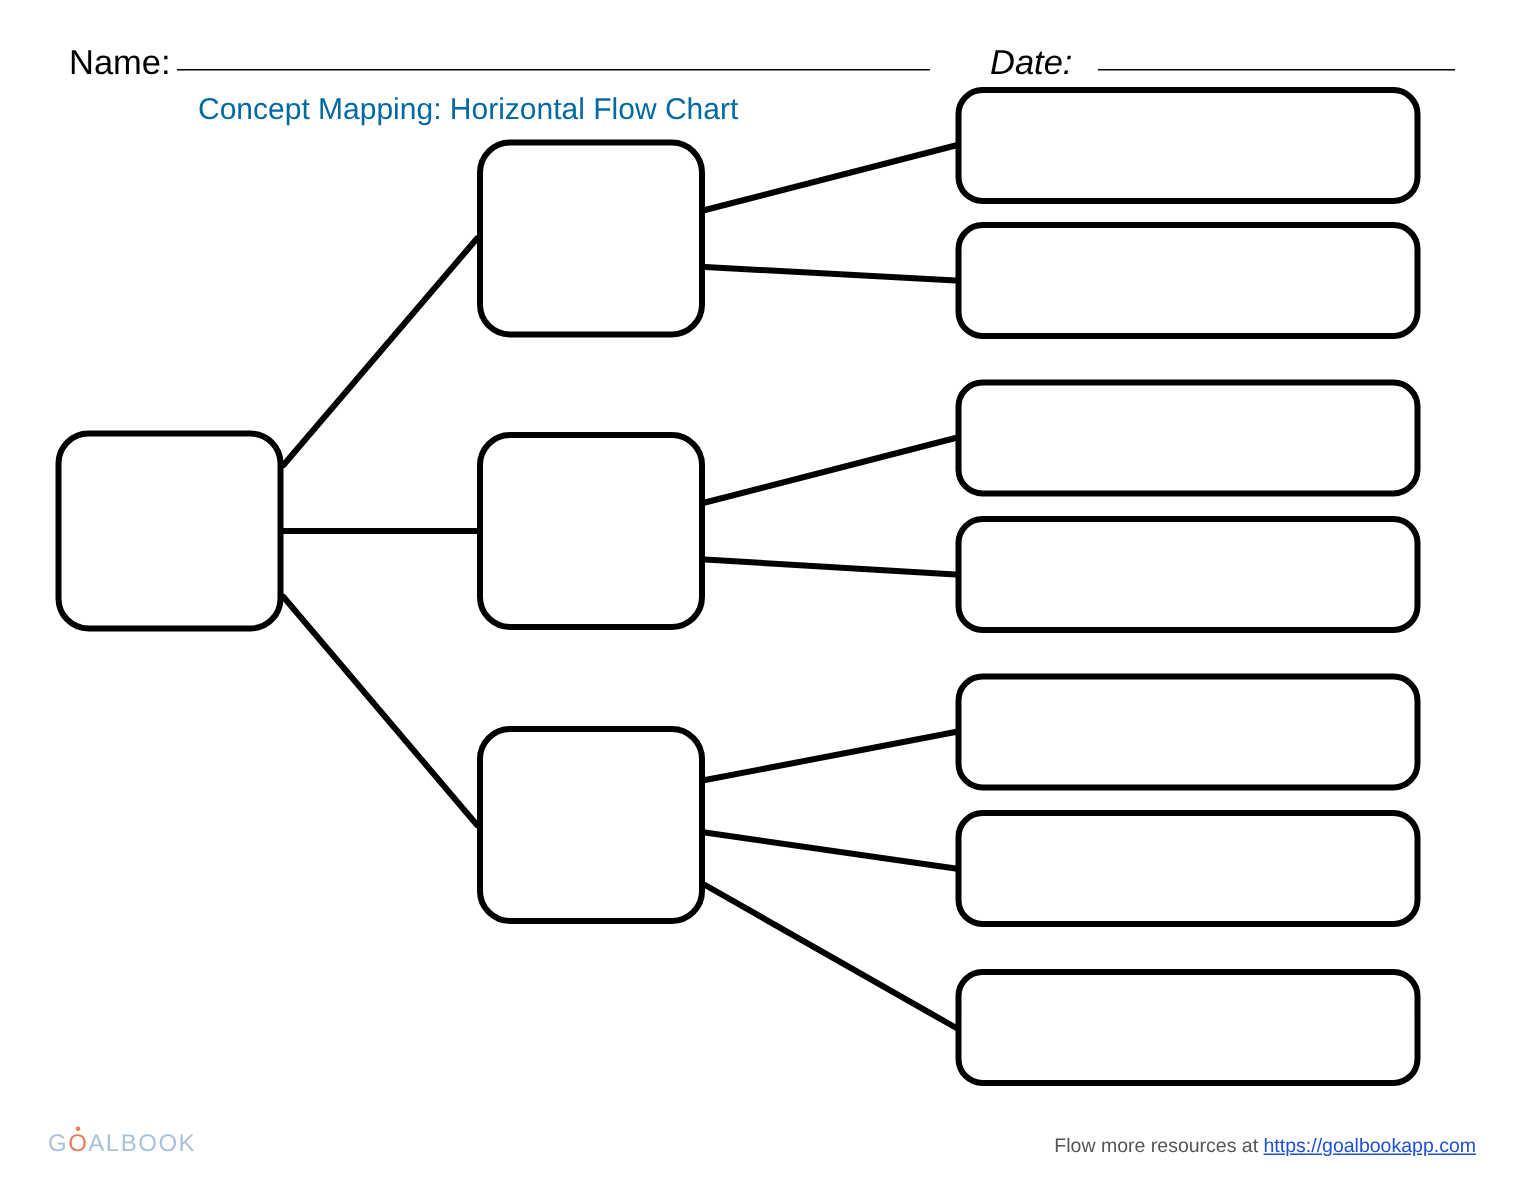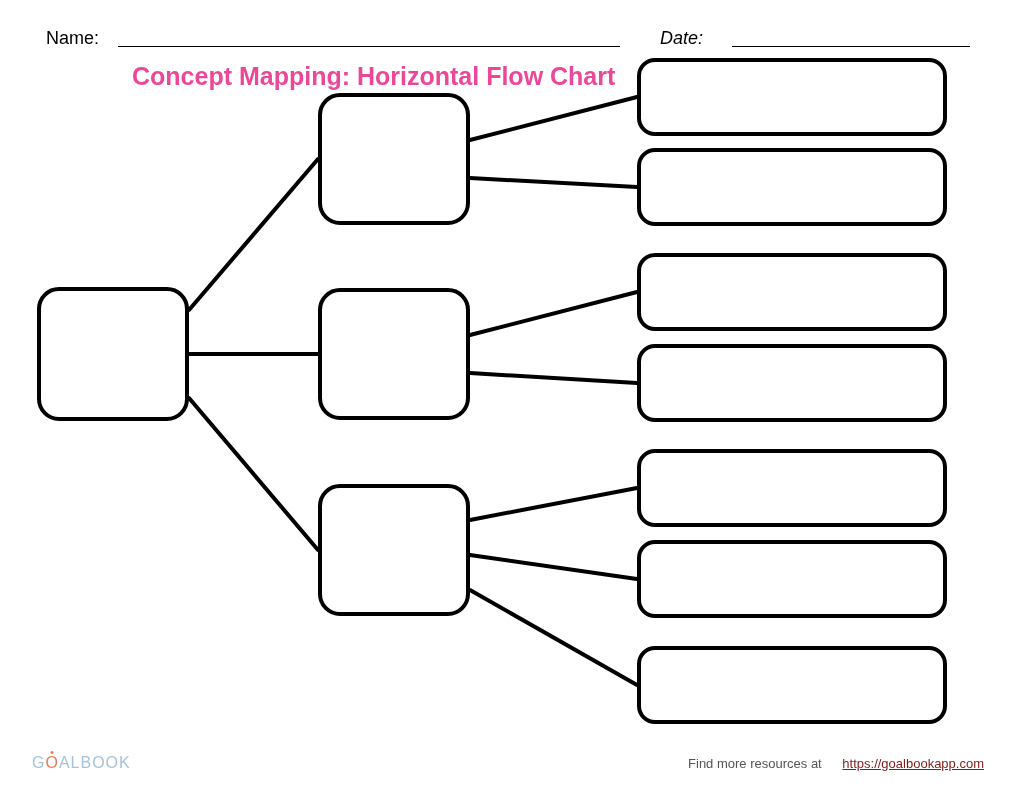--- a/index.html
+++ b/index.html
@@ -11,34 +11,34 @@
       position: relative;
       overflow: hidden;
     }
     .page {
       position: absolute;
       inset: 0;
     }
     
     .hdr-label {
       position: absolute;
-      font-size: 18px;
+      font-size: 23px;
       color: #000;
     }
     .hdr-line {
       position: absolute;
       height: 0;
       border-bottom: 1.5px solid #000;
     }
     
     .title {
       position: absolute;
-      font-size: 25px;
-      font-weight: 700;
-      color: #ec4899;
+      font-size: 20px;
+      font-weight: 400;
+      color: #0369a1;
     }
     
     .node {
       position: absolute;
       background: #fff;
       border: 4px solid #000;
       border-radius: 22px;
     }
     .leaf {
       position: absolute;
@@ -58,24 +58,23 @@
       stroke-width: 4;
       stroke-linecap: round;
     }
     
     .footer-text {
       position: absolute;
       font-size: 13px;
       color: #555;
     }
     .footer-link {
-      color: #7f1d1d;
+      color: #1d4ed8;
       text-decoration: underline;
       cursor: pointer;
-      margin-left: 17px;
     }
     .brand {
       position: absolute;
       font-size: 16px;
       letter-spacing: 1px;
       color: #a7c2d9;
       font-family: Arial, Helvetica, sans-serif;
       text-align: center;
     }
     .brand .g1 { color:#a7c2d9; }
@@ -131,16 +130,16 @@
   <div class="leaf" style="left: 637px; top: 344px; width: 310px; height: 78px;"></div>
   <div class="leaf" style="left: 637px; top: 449px; width: 310px; height: 78px;"></div>
   <div class="leaf" style="left: 637px; top: 540px; width: 310px; height: 78px;"></div>
   <div class="leaf" style="left: 637px; top: 646px; width: 310px; height: 78px;"></div>
 
   <div class="brand" style="left:32px; top:754px;">
     <span class="g1">G</span><span class="o1">O</span><span class="g1">ALBOOK</span>
   </div>
 
   <div class="footer-text" style="right:40px; top:756px; text-align:right;">
-    <span>Find more resources at </span><span class="footer-link">https://goalbookapp.com</span>
+    <span>Flow more resources at </span><span class="footer-link">https://goalbookapp.com</span>
   </div>
 
 </div>
 
 </body></html>

